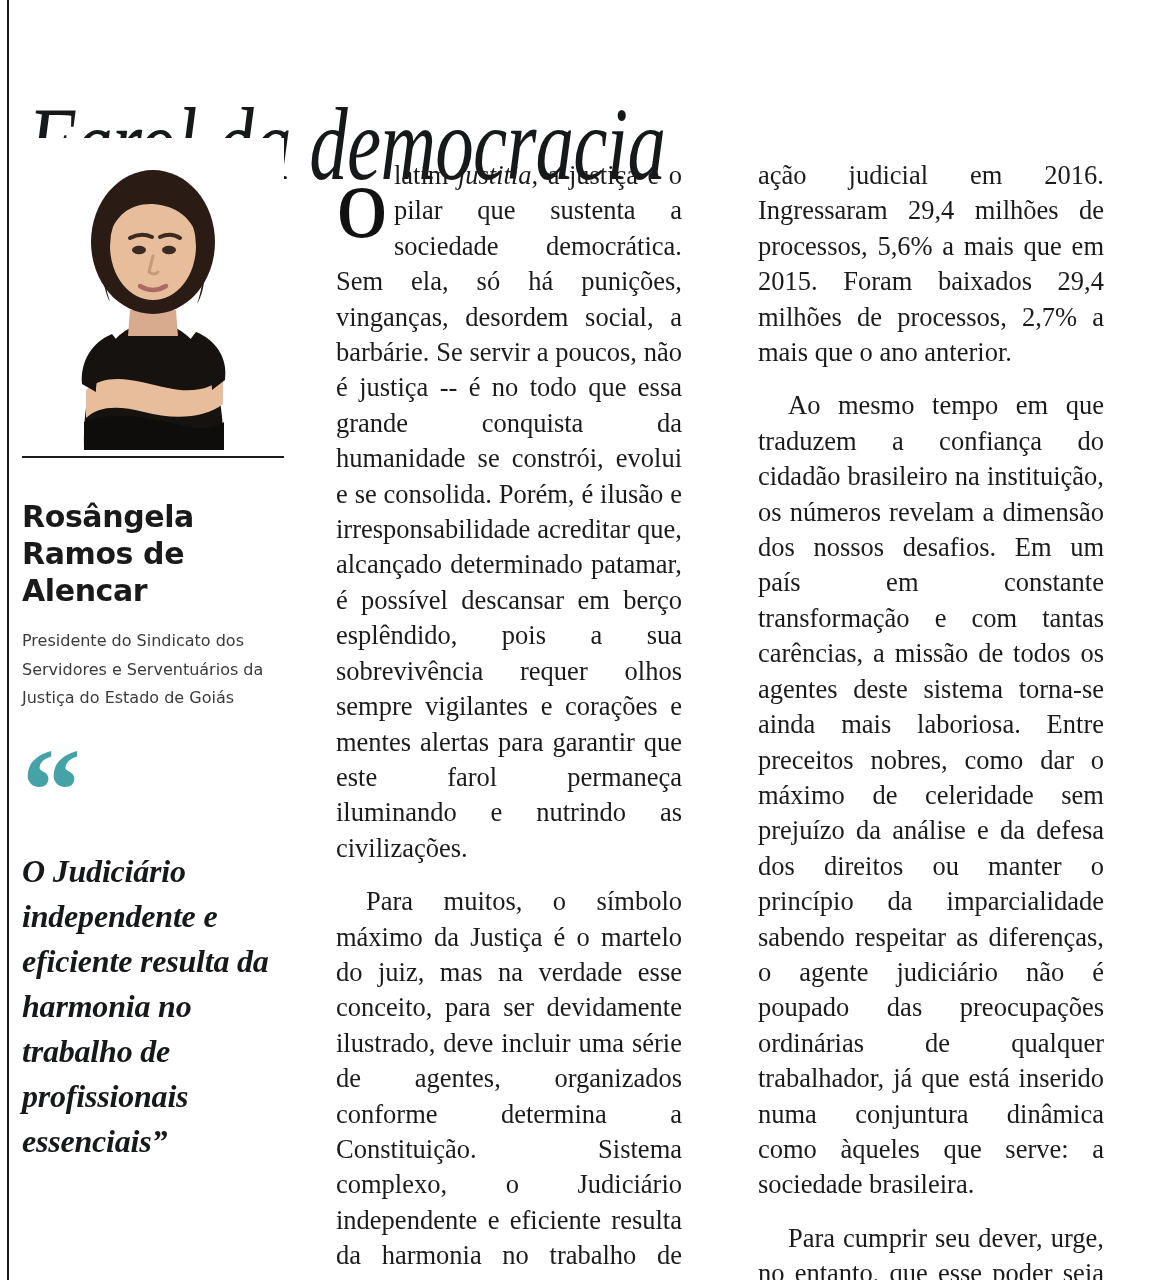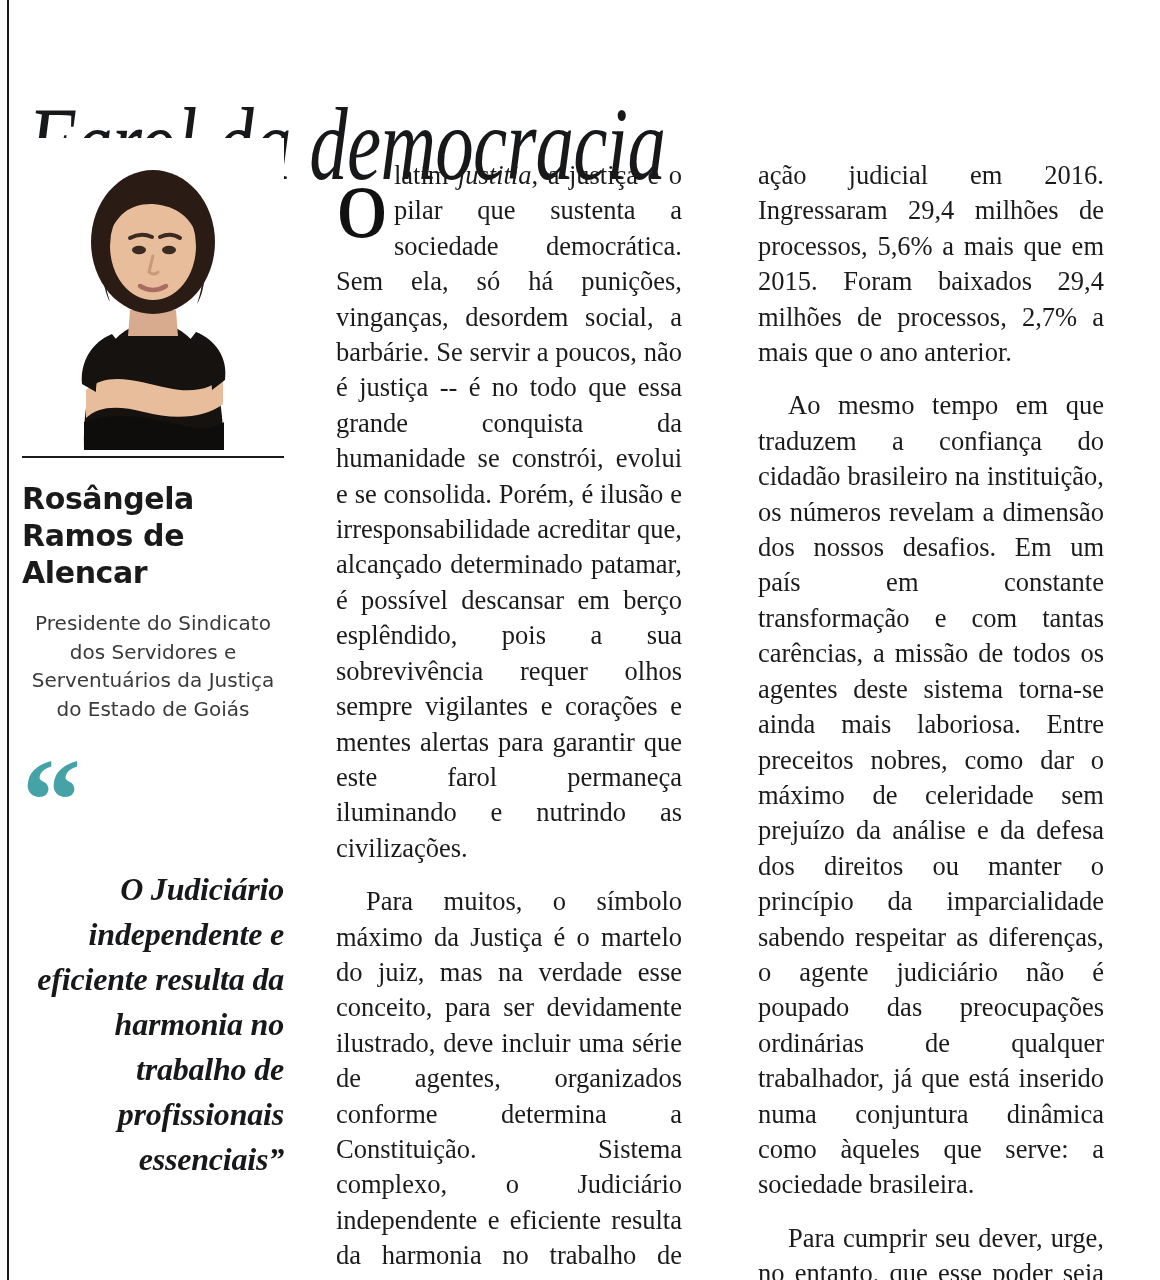--- a/index.html
+++ b/index.html
@@ -70,54 +70,52 @@
     margin-top: 6px;
   }
 
   .byline-name {
     font-family: "DejaVu Sans", sans-serif;
     font-weight: 700;
     font-size: 30px;
     line-height: 37px;
     letter-spacing: -0.4px;
     color: #1a1a1a;
-    margin-top: 22px;
+    margin-top: 40px;
   }
 
   .byline-role {
     font-family: "DejaVu Sans", sans-serif;
     font-weight: 400;
-    font-size: 20px;
+    font-size: 16px;
     line-height: 28.5px;
     color: #3a3a3a;
     margin-top: 18px;
-    text-align: center;
   }
 
   .quote-mark {
     font-family: "Liberation Serif", serif;
     font-weight: 700;
     font-size: 118px;
     line-height: 56px;
     color: #45a3a8;
     margin-top: 50px;
     height: 62px;
     letter-spacing: -3px;
   }
 
   .pull-quote {
     font-family: "Liberation Serif", serif;
     font-style: italic;
     font-weight: 700;
     font-size: 32px;
     line-height: 45px;
     color: #17181a;
-    margin-top: 32px;
+    margin-top: 24px;
     letter-spacing: -0.2px;
-    text-align: right;
   }
 
   
   .col {
     position: absolute;
     top: 140px;
     width: 382px;
     font-family: "Liberation Serif", serif;
     font-size: 26.5px;
     line-height: 35.4px;

